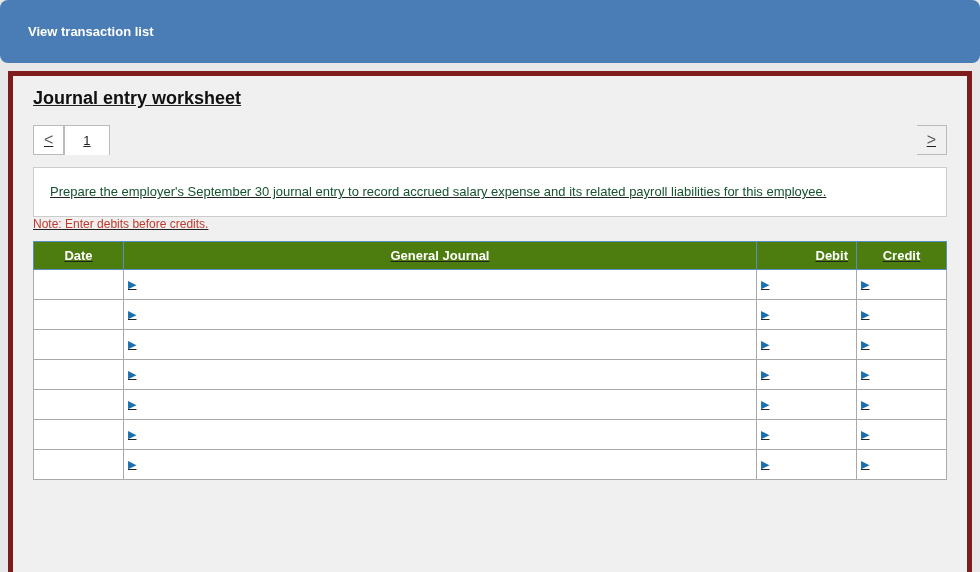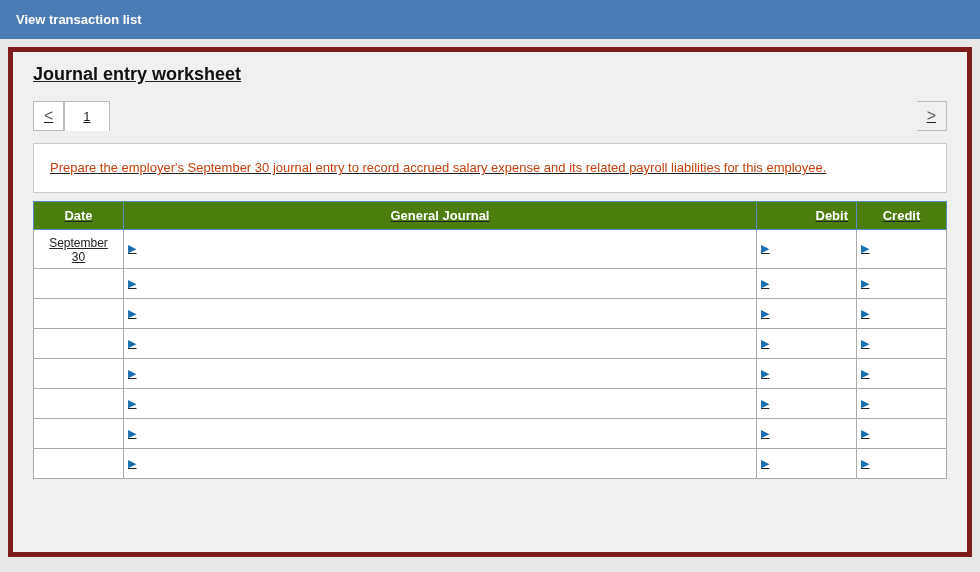--- a/index.html
+++ b/index.html
@@ -8,22 +8,23 @@
       font-family: Arial, sans-serif;
       font-size: 13px;
       color: #222;
       width: 980px;
       min-height: 572px;
     }
 
     
     .top-bar {
       background: #4a7db5;
-      padding: 0;
+      padding: 12px;
       width: 100%;
+      border-radius: 8px;
     }
     .view-transaction-btn {
       display: inline-block;
       background: #4a7db5;
       color: #fff;
       font-size: 13px;
       font-weight: bold;
       padding: 12px 16px;
       border: none;
       cursor: pointer;
@@ -91,24 +92,24 @@
       align-items: center;
       justify-content: center;
       margin-left: auto;
     }
 
     
     .instruction-box {
       background: #fff;
       border: 1px solid #ccc;
       padding: 14px 16px;
-      margin-bottom: 8px;
+      margin-bottom: 0;
       font-size: 13px;
       line-height: 1.5;
-      color: #c2410c;
+      color: #14532d;
     }
 
     
     .note-text {
       color: #c0392b;
       font-size: 12px;
       margin-bottom: 10px;
     }
 
     
@@ -196,52 +197,32 @@
   <div class="worksheet-title">Journal entry worksheet</div>
 
   <div class="nav-container">
     <button class="nav-left">&lt;</button>
     <div class="tab-box">1</div>
     <button class="nav-right">&gt;</button>
   </div>
 
   <div class="instruction-box">Prepare the employer's September 30 journal entry to record accrued salary expense and its related payroll liabilities for this employee.</div>
 
+  <div class="note-text">Note: Enter debits before credits.</div>
 
   <table class="journal-table">
     <thead>
       <tr>
         <th class="date-col">Date</th>
         <th class="journal-col">General Journal</th>
         <th class="debit-col">Debit</th>
         <th class="credit-col">Credit</th>
       </tr>
     </thead>
     <tbody id="journal-body">
-    <tr>
-          <td class="date-cell">September<br>30</td>
-          <td>
-            <div class="cell-with-arrow">
-              <span class="cell-arrow">▶</span>
-              <input type="text" style="">
-            </div>
-          </td>
-          <td>
-            <div class="cell-with-arrow">
-              <span class="cell-arrow">▶</span>
-              <input type="text" style="">
-            </div>
-          </td>
-          <td>
-            <div class="cell-with-arrow">
-              <span class="cell-arrow">▶</span>
-              <input type="text" style="">
-            </div>
-          </td>
-        </tr>
         <tr>
           <td class="date-cell"></td>
           <td>
             <div class="cell-with-arrow">
               <span class="cell-arrow">▶</span>
               <input type="text" style="">
             </div>
           </td>
           <td>
             <div class="cell-with-arrow">

